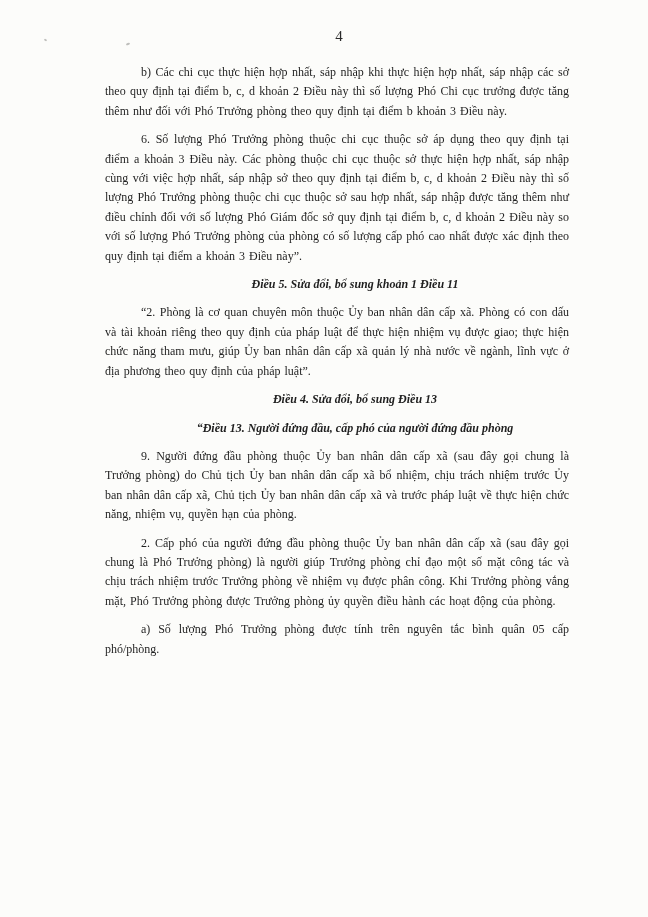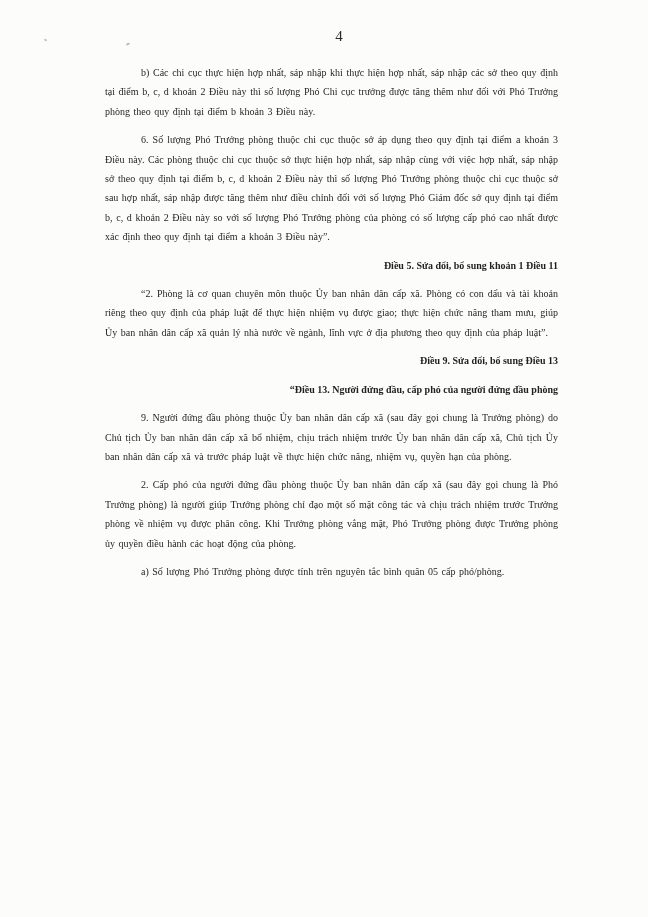--- a/index.html
+++ b/index.html
@@ -26,31 +26,32 @@
     font-size: 15px;
     color: #2a2a2a;
   }
   .content {
     position: absolute;
     top: 63px;
     left: 105px;
     width: 469px;
   }
   p.para {
-    margin: 0 16px 9px 0;
-    font-size: 10px;
+    margin: 0 5px 9px 0;
+    font-size: 12px;
     line-height: 19.4px;
     text-align: justify;
     text-indent: 36px;
     word-spacing: 1px;
   }
   p.para.heading {
     font-weight: bold;
-    text-align: right;
+    text-align: center;
     word-spacing: 0;
+    font-style: italic;
   }
   .speck {
     position: absolute;
     background: #8a8a86;
     border-radius: 50%;
     opacity: 0.55;
   }
   .speck.s1 { left: 44px; top: 39px; width: 3px; height: 2px; transform: rotate(35deg); }
   .speck.s2 { left: 126px; top: 43px; width: 4px; height: 2px; transform: rotate(-20deg); }
 </style>
@@ -59,19 +60,19 @@
 
 <div class="page">
   <span class="speck s1"></span>
   <span class="speck s2"></span>
   <div class="page-number">4</div>
   <div class="content">
       <p class="para">b) Các chi cục thực hiện hợp nhất, sáp nhập khi thực hiện hợp nhất, sáp nhập các sở theo quy định tại điểm b, c, d khoản 2 Điều này thì số lượng Phó Chi cục trưởng được tăng thêm như đối với Phó Trưởng phòng theo quy định tại điểm b khoản 3 Điều này.</p>
       <p class="para">6. Số lượng Phó Trưởng phòng thuộc chi cục thuộc sở áp dụng theo quy định tại điểm a khoản 3 Điều này. Các phòng thuộc chi cục thuộc sở thực hiện hợp nhất, sáp nhập cùng với việc hợp nhất, sáp nhập sở theo quy định tại điểm b, c, d khoản 2 Điều này thì số lượng Phó Trưởng phòng thuộc chi cục thuộc sở sau hợp nhất, sáp nhập được tăng thêm như điều chỉnh đối với số lượng Phó Giám đốc sở quy định tại điểm b, c, d khoản 2 Điều này so với số lượng Phó Trưởng phòng của phòng có số lượng cấp phó cao nhất được xác định theo quy định tại điểm a khoản 3 Điều này”.</p>
       <p class="para heading">Điều 5. Sửa đổi, bổ sung khoản 1 Điều 11</p>
       <p class="para">“2. Phòng là cơ quan chuyên môn thuộc Ủy ban nhân dân cấp xã. Phòng có con dấu và tài khoản riêng theo quy định của pháp luật để thực hiện nhiệm vụ được giao; thực hiện chức năng tham mưu, giúp Ủy ban nhân dân cấp xã quản lý nhà nước về ngành, lĩnh vực ở địa phương theo quy định của pháp luật”.</p>
-      <p class="para heading">Điều 9. Sửa đổi, bổ sung Điều 13</p>
+      <p class="para heading">Điều 4. Sửa đổi, bổ sung Điều 13</p>
       <p class="para heading">“Điều 13. Người đứng đầu, cấp phó của người đứng đầu phòng</p>
       <p class="para">9. Người đứng đầu phòng thuộc Ủy ban nhân dân cấp xã (sau đây gọi chung là Trưởng phòng) do Chủ tịch Ủy ban nhân dân cấp xã bổ nhiệm, chịu trách nhiệm trước Ủy ban nhân dân cấp xã, Chủ tịch Ủy ban nhân dân cấp xã và trước pháp luật về thực hiện chức năng, nhiệm vụ, quyền hạn của phòng.</p>
       <p class="para">2. Cấp phó của người đứng đầu phòng thuộc Ủy ban nhân dân cấp xã (sau đây gọi chung là Phó Trưởng phòng) là người giúp Trưởng phòng chỉ đạo một số mặt công tác và chịu trách nhiệm trước Trưởng phòng về nhiệm vụ được phân công. Khi Trưởng phòng vắng mặt, Phó Trưởng phòng được Trưởng phòng ủy quyền điều hành các hoạt động của phòng.</p>
       <p class="para">a) Số lượng Phó Trưởng phòng được tính trên nguyên tắc bình quân 05 cấp phó/phòng.</p>
     </div>
 </div>
 
 </body></html>

